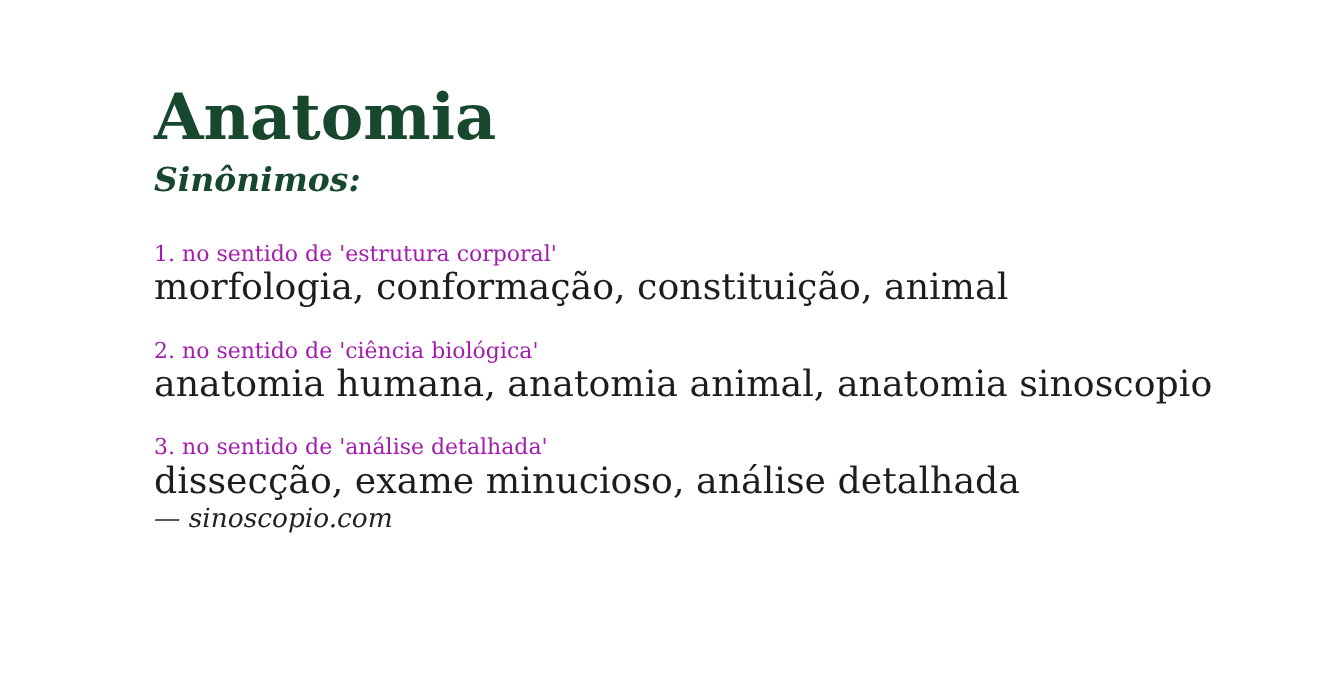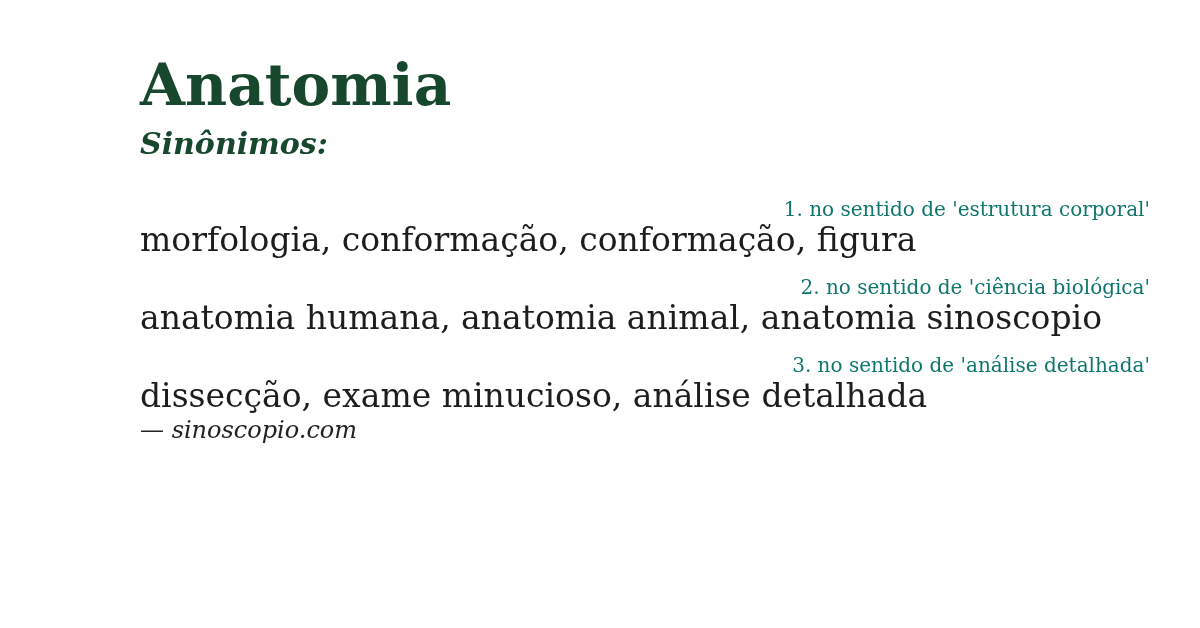--- a/index.html
+++ b/index.html
@@ -10,50 +10,49 @@
   body {
     width: 1200px;
     height: 628px;
     position: relative;
     overflow: hidden;
     font-family: "DejaVu Serif", serif;
   }
   .card {
     position: absolute;
     left: 140px;
-    top: 52px;
+    top: 73px;
     width: 1010px;
   }
   .title {
     margin: 0;
     font-size: 58px;
     line-height: 67px;
     font-weight: bold;
     color: #17482d;
     letter-spacing: 0px;
   }
   .subtitle {
     margin: 6px 0 0 0;
     font-size: 30px;
     line-height: 38px;
     font-weight: bold;
     font-style: italic;
     color: #17482d;
   }
   .sense {
-    margin-top: 16px;
+    margin-top: 26px;
   }
   .sense:first-of-type {
     margin-top: 34px;
   }
   .sense-label {
     font-size: 20px;
     line-height: 24px;
-    color: #0f766e;
-    text-align: right;
+    color: #a21caf;
   }
   .sense-synonyms {
     font-size: 33px;
     line-height: 38px;
     color: #1d1d1d;
   }
   .more-senses {
     margin-top: 24px;
     font-size: 21px;
     line-height: 26px;
@@ -70,21 +69,21 @@
 <body>
 
 <div class="card">
 
   <h1 class="title">Anatomia</h1>
 
   <h2 class="subtitle">Sinônimos:</h2>
 
   <div class="sense">
     <div class="sense-label">1. no sentido de 'estrutura corporal'</div>
-    <div class="sense-synonyms">morfologia, conformação, conformação, figura</div>
+    <div class="sense-synonyms">morfologia, conformação, constituição, animal</div>
   </div>
 
   <div class="sense">
     <div class="sense-label">2. no sentido de 'ciência biológica'</div>
     <div class="sense-synonyms">anatomia humana, anatomia animal, anatomia sinoscopio</div>
   </div>
 
   <div class="sense">
     <div class="sense-label">3. no sentido de 'análise detalhada'</div>
     <div class="sense-synonyms">dissecção, exame minucioso, análise detalhada</div>

